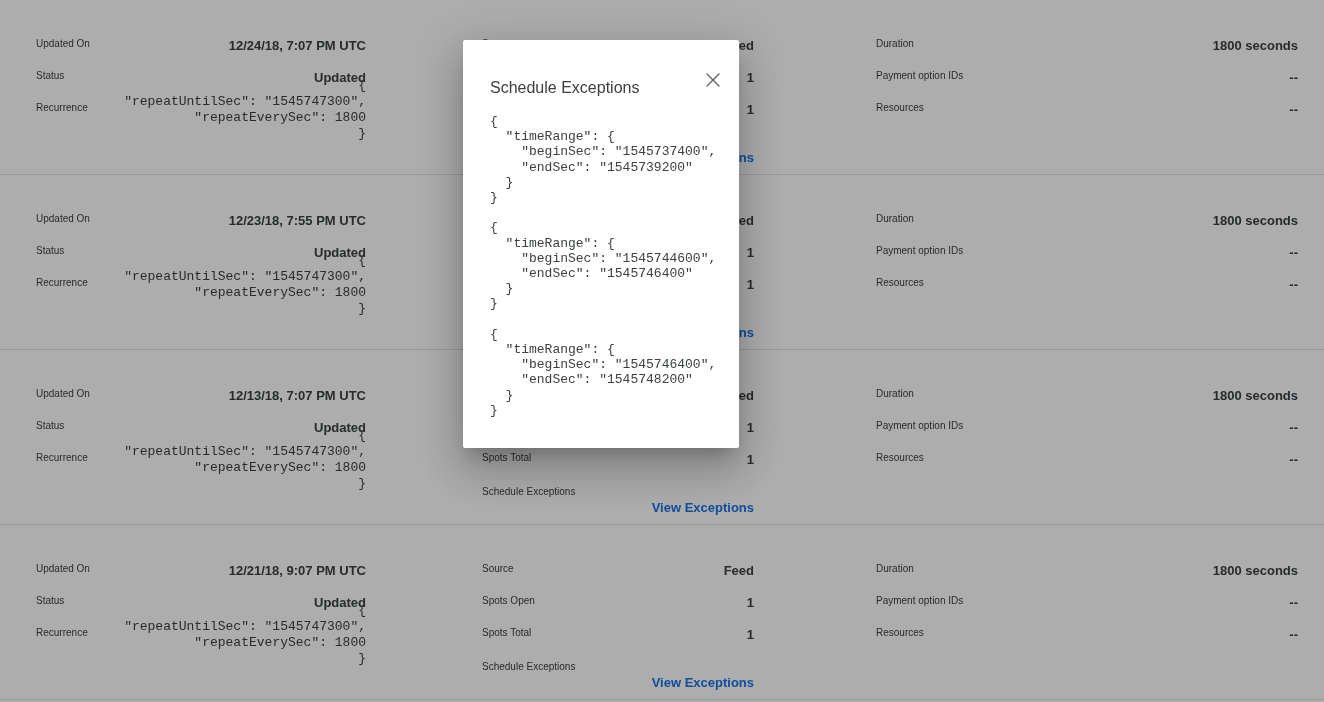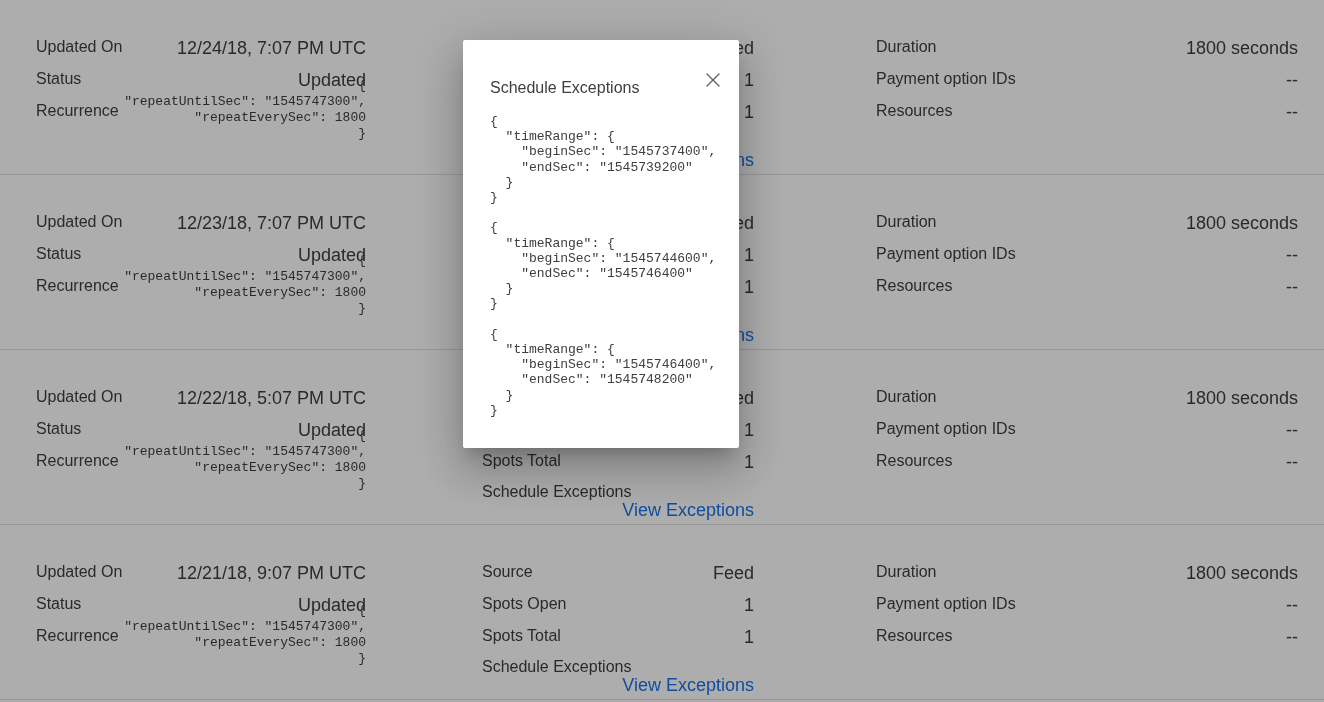--- a/index.html
+++ b/index.html
@@ -43,31 +43,32 @@
   .pair {
     position: relative;
     height: 16px;
     margin-top: 0;
   }
   .pair .k {
     position: absolute;
     left: 0;
     top: 0;
     white-space: nowrap;
-    font-size: 16px;
+    font-size: 10px;
     color: #3c4043;
   }
   .pair .v {
     position: absolute;
     right: 0;
     top: 0;
     white-space: nowrap;
-    font-size: 18px;
+    font-size: 13px;
     color: #3c4043;
     text-align: center;
+    font-weight: bold;
   }
   .pair .v.link {
     color: #1a73e8;
     cursor: pointer;
   }
   .pairs {
     padding-top: 38px;
   }
   .pairs .pair + .pair {
     margin-top: 16px;
@@ -215,21 +216,21 @@
         </div>
       </div>
     </div>
   </div>
 
   <div class="row">
     <div class="col col-left">
       <div class="pairs">
         <div class="pair">
           <span class="k">Updated On</span>
-          <span class="v">12/23/18, 7:07 PM UTC</span>
+          <span class="v">12/23/18, 7:55 PM UTC</span>
         </div>
         <div class="pair">
           <span class="k">Status</span>
           <span class="v">Updated</span>
         </div>
         <div class="pair">
           <span class="k">Recurrence</span>
         </div>
       </div>
       <div class="json-block">{
@@ -273,21 +274,21 @@
         </div>
       </div>
     </div>
   </div>
 
   <div class="row">
     <div class="col col-left">
       <div class="pairs">
         <div class="pair">
           <span class="k">Updated On</span>
-          <span class="v">12/22/18, 5:07 PM UTC</span>
+          <span class="v">12/13/18, 7:07 PM UTC</span>
         </div>
         <div class="pair">
           <span class="k">Status</span>
           <span class="v">Updated</span>
         </div>
         <div class="pair">
           <span class="k">Recurrence</span>
         </div>
       </div>
       <div class="json-block">{

